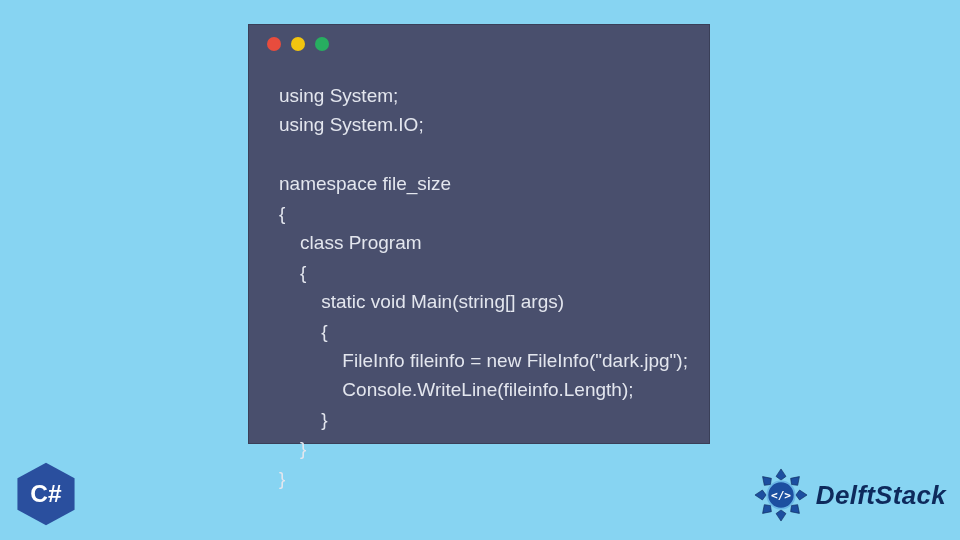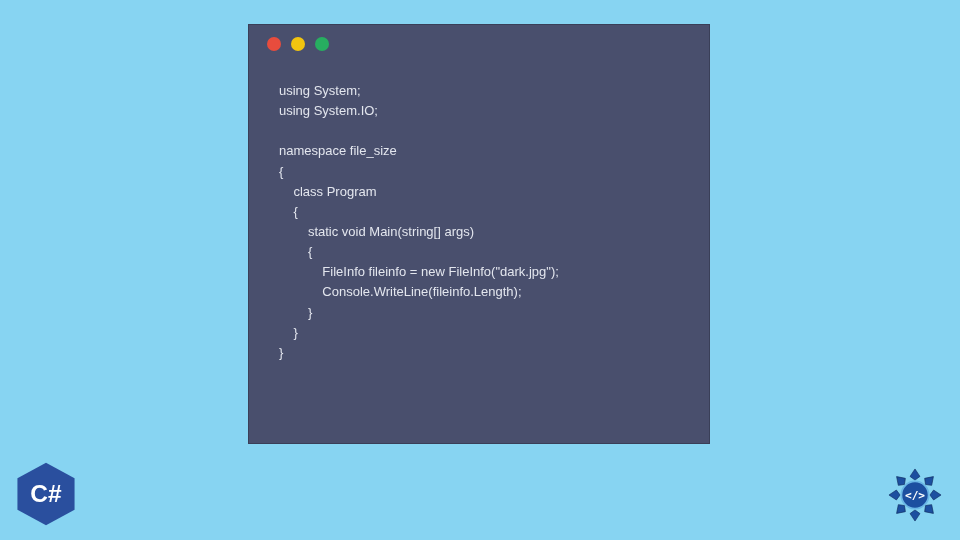--- a/index.html
+++ b/index.html
@@ -31,21 +31,21 @@
       width: 14px;
       height: 14px;
       border-radius: 50%;
     }
     .dot-red { background: #e84c3d; }
     .dot-yellow { background: #f1c40f; }
     .dot-green { background: #27ae60; }
     .code-body {
       padding: 18px 28px 0 30px;
       color: #e3e6ee;
-      font-size: 13px;
+      font-size: 19px;
       line-height: 1.55;
       font-family: -apple-system, BlinkMacSystemFont, "Segoe UI", Arial, sans-serif;
       white-space: pre;
     }
     .csharp-badge {
       position: absolute;
       left: 12px;
       bottom: 12px;
       width: 68px;
       height: 68px;
@@ -117,13 +117,14 @@
           <polygon transform="rotate(45)" points="0,-42 8,-30 0,-24 -8,-30"></polygon>
           <polygon transform="rotate(45)" points="0,42 8,30 0,24 -8,30"></polygon>
           <polygon transform="rotate(45)" points="-42,0 -30,8 -24,0 -30,-8"></polygon>
           <polygon transform="rotate(45)" points="42,0 30,8 24,0 30,-8"></polygon>
         </g>
         <circle r="22" fill="#1c4fa0" stroke="#6bb7e6" stroke-width="3"></circle>
         <text x="0" y="6" text-anchor="middle" font-size="18" font-weight="700" fill="#ffffff" font-family="monospace">&lt;/&gt;</text>
       </g>
     </svg>
   </div>
+  <span class="delft-text">DelftStack</span>
 </div>
 
 </body></html>

